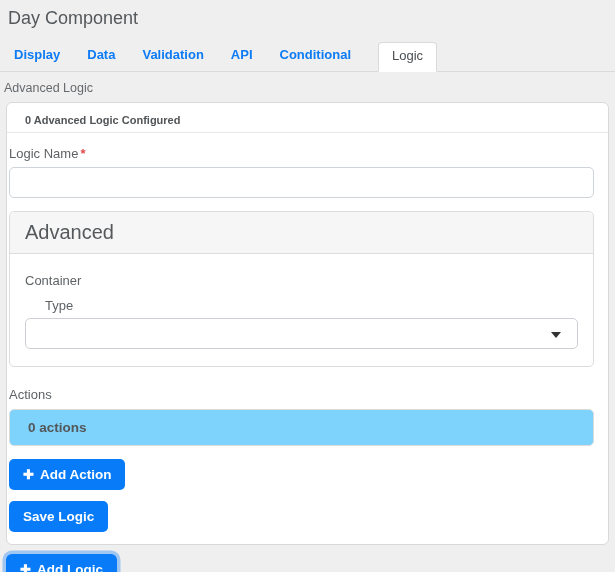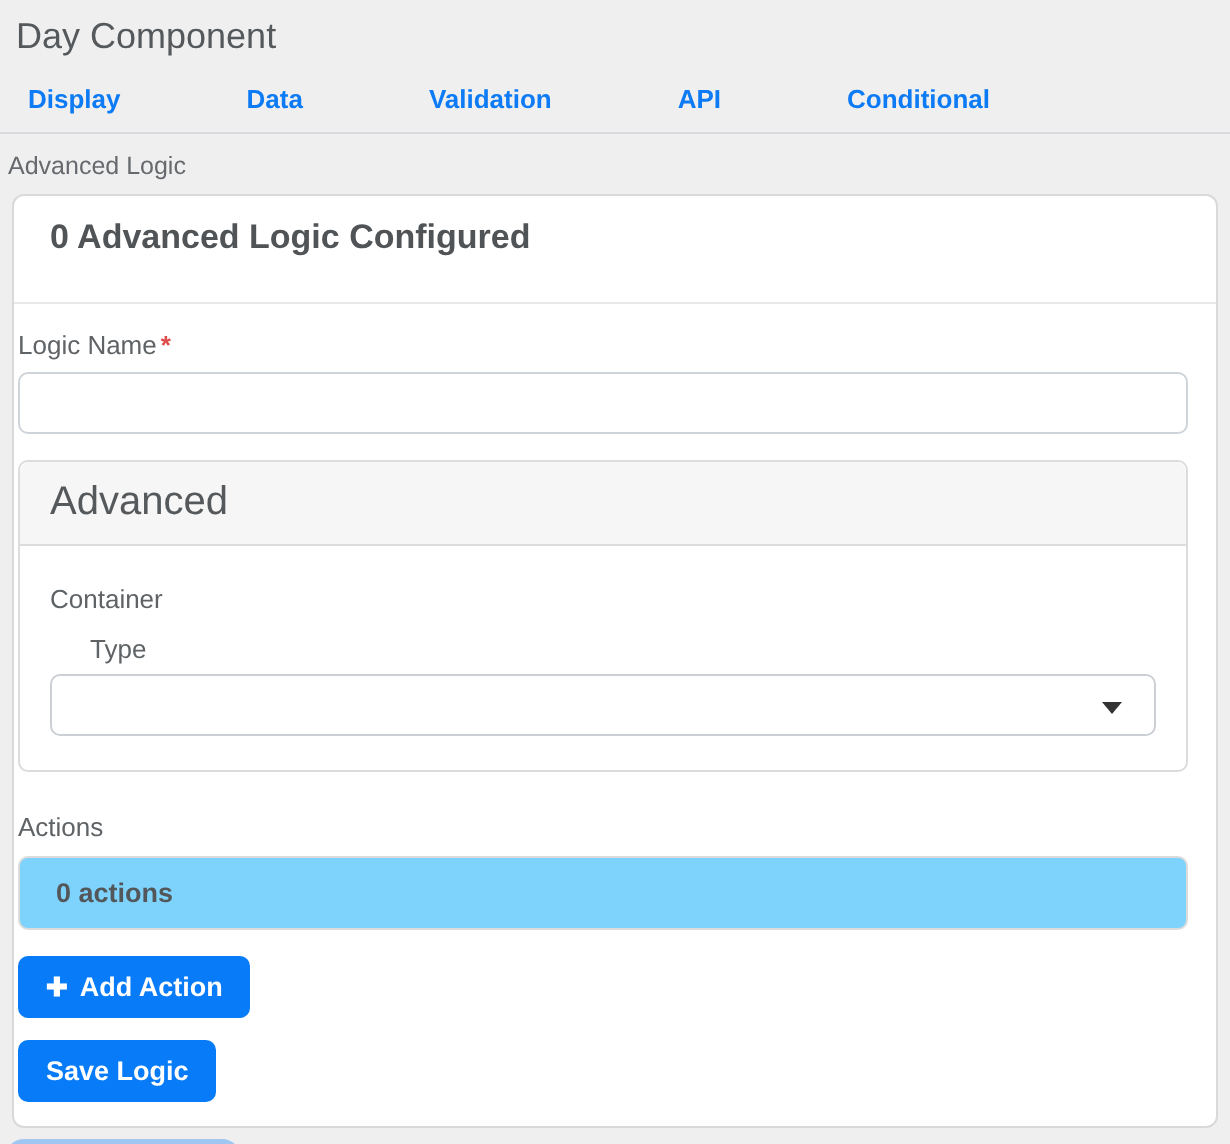--- a/index.html
+++ b/index.html
@@ -17,21 +17,20 @@
     color: #55595c;
   }
 
   
   .tabbar {
     display: flex;
     align-items: flex-end;
     border-bottom: 1px solid #d8dade;
     padding-left: 14px;
     margin-top: 13px;
-    gap: 36px;
   }
   .tab {
     font-size: 13px;
     font-weight: bold;
     color: #0d7bf5;
     margin-right: 27px;
     padding-bottom: 9px;
     cursor: pointer;
     white-space: nowrap;
   }
@@ -54,22 +53,22 @@
   }
 
   
   .card {
     margin: 7px 6px 0 6px;
     background: #fff;
     border: 1px solid #d9d9d9;
     border-radius: 6px;
   }
   .card-header {
-    padding: 11px 18px 22px 18px;
-    font-size: 17px;
+    padding: 11px 18px 6px 18px;
+    font-size: 11px;
     font-weight: bold;
     color: #515457;
     border-bottom: 1px solid #e8e8e8;
   }
   .card-body { padding: 13px 14px 12px 2px; }
 
   .field-label {
     font-size: 13px;
     color: #5f6366;
     margin-bottom: 6px;
@@ -167,20 +166,21 @@
 <div>
 
   <div class="page-title">Day Component</div>
 
   <div class="tabbar">
     <span class="tab">Display</span>
     <span class="tab">Data</span>
     <span class="tab">Validation</span>
     <span class="tab">API</span>
     <span class="tab">Conditional</span>
+    <span class="tab active">Logic</span>
   </div>
 
   <div class="section-label">Advanced Logic</div>
 
   <div class="card">
     <div class="card-header">0 Advanced Logic Configured</div>
 
     <div class="card-body">
 
       <div class="field-label">

